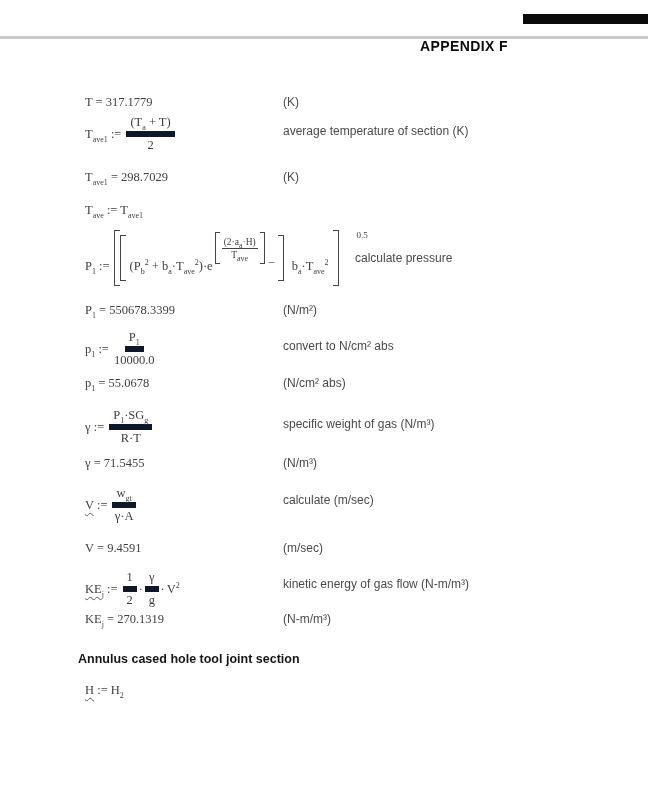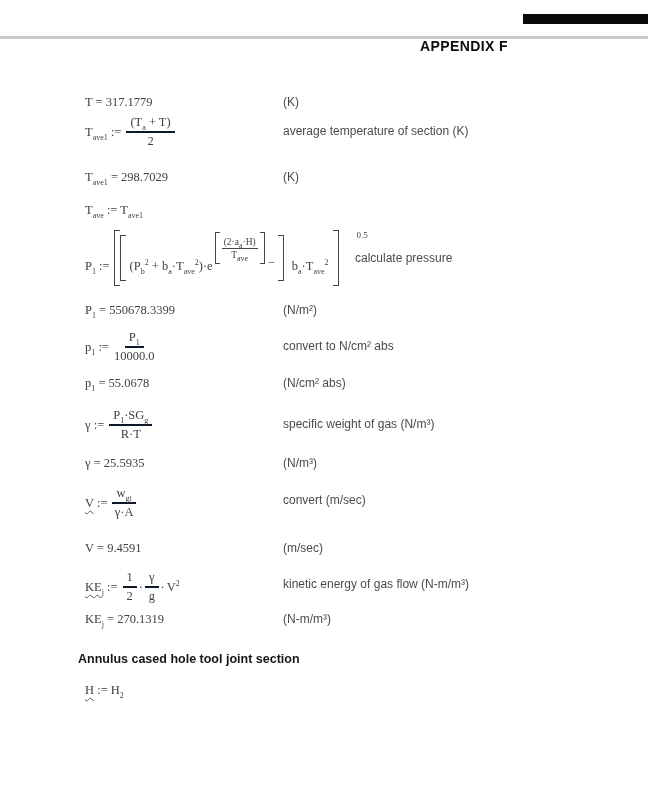--- a/index.html
+++ b/index.html
@@ -10,21 +10,21 @@
   .appendix{position:absolute;left:420px;top:38px;font-family:"Liberation Sans",sans-serif;
             font-weight:bold;font-size:14px;color:#0c0c0c;letter-spacing:.4px;}
   .row{position:absolute;left:85px;font-size:12.5px;white-space:nowrap;}
   .note{position:absolute;left:283px;font-family:"Liberation Sans",sans-serif;font-size:12px;
         color:#4a4a4a;white-space:nowrap;}
   sub{font-size:8px;line-height:0;}
   sup{font-size:8px;line-height:0;}
   .mrow{display:inline-flex;align-items:center;}
   .lhs{margin-right:5px;}
   .frac{display:inline-flex;flex-direction:column;align-items:center;text-align:center;}
-  .num{display:block;border-bottom:2px solid #0f172a;padding:0 4px 1px;}
+  .num{display:block;border-bottom:6px solid #0f172a;padding:0 4px 1px;}
   .den{display:block;padding-top:1px;}
   .wavy{text-decoration-line:underline;text-decoration-style:wavy;text-decoration-color:#5a5a5a;
         text-decoration-thickness:1px;text-underline-offset:3px;}
   .dot{margin:0 2px;}
   
   .bigrow{display:flex;align-items:stretch;height:56px;font-size:12.5px;}
   .bigrow .blhs{align-self:flex-end;padding-bottom:12px;margin-right:4px;}
   .bk{width:5px;display:inline-block;}
   .bkl{border-left:1.2px solid #454545;border-top:1.2px solid #454545;border-bottom:1.2px solid #454545;}
   .bkr{border-right:1.2px solid #454545;border-top:1.2px solid #454545;border-bottom:1.2px solid #454545;}
@@ -138,34 +138,34 @@
         <span class="num"><span>P</span><sub>1</sub><span>·SG</span><sub>g</sub></span>
         <span class="den">R·T</span>
       </span>
     </span>
   </div>
   <div class="note" style="top:417px">specific weight of gas (N/m³)</div>
 
   <div class="row" style="top:456px">
     <span>γ</span>
     <span> <span>=</span> </span>
-    <span>25.5935</span>
+    <span>71.5455</span>
   </div>
   <div class="note" style="top:456px">(N/m³)</div>
 
   <div class="row" style="top:486px">
     <span class="mrow">
       <span class="lhs"><span class="wavy">V</span> <span>:=</span></span>
       <span class="frac">
         <span class="num"><span>w</span><sub>gt</sub></span>
         <span class="den">γ·A</span>
       </span>
     </span>
   </div>
-  <div class="note" style="top:493px">convert (m/sec)</div>
+  <div class="note" style="top:493px">calculate (m/sec)</div>
 
   <div class="row" style="top:541px">
     <span>V</span>
     <span> <span>=</span> </span>
     <span>9.4591</span>
   </div>
   <div class="note" style="top:541px">(m/sec)</div>
 
   <div class="row" style="top:570px">
     <span class="mrow">

